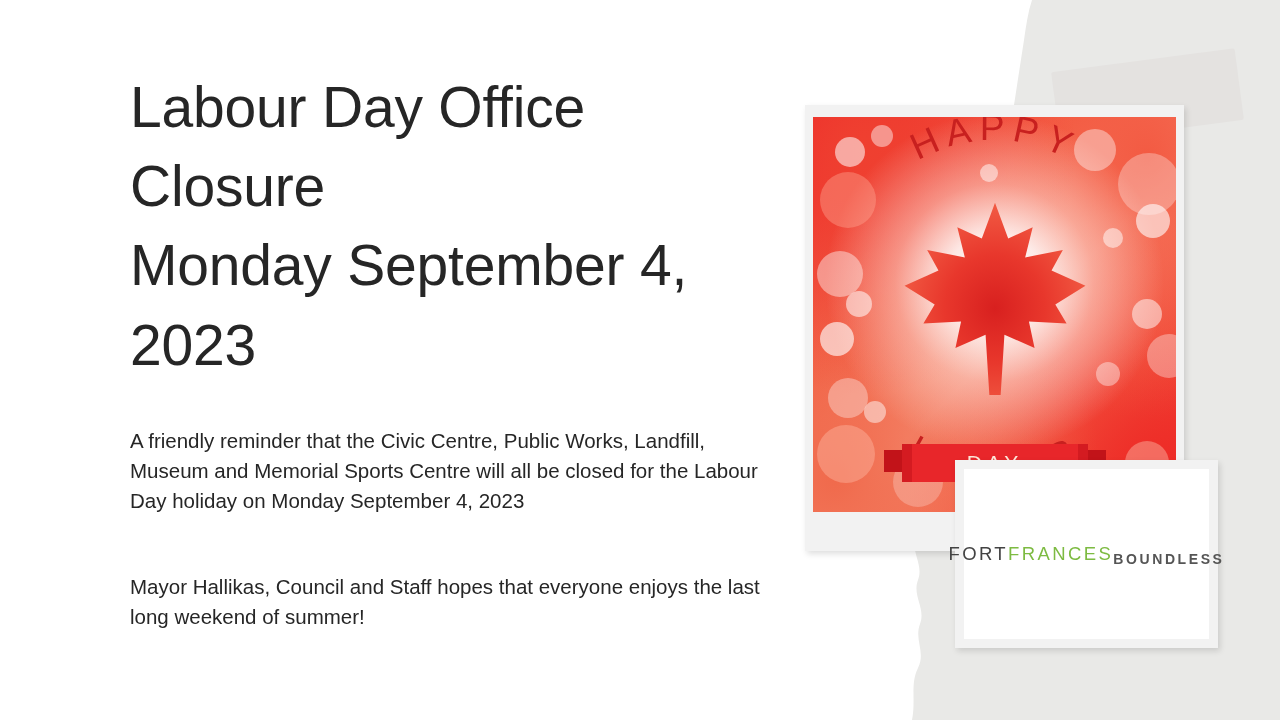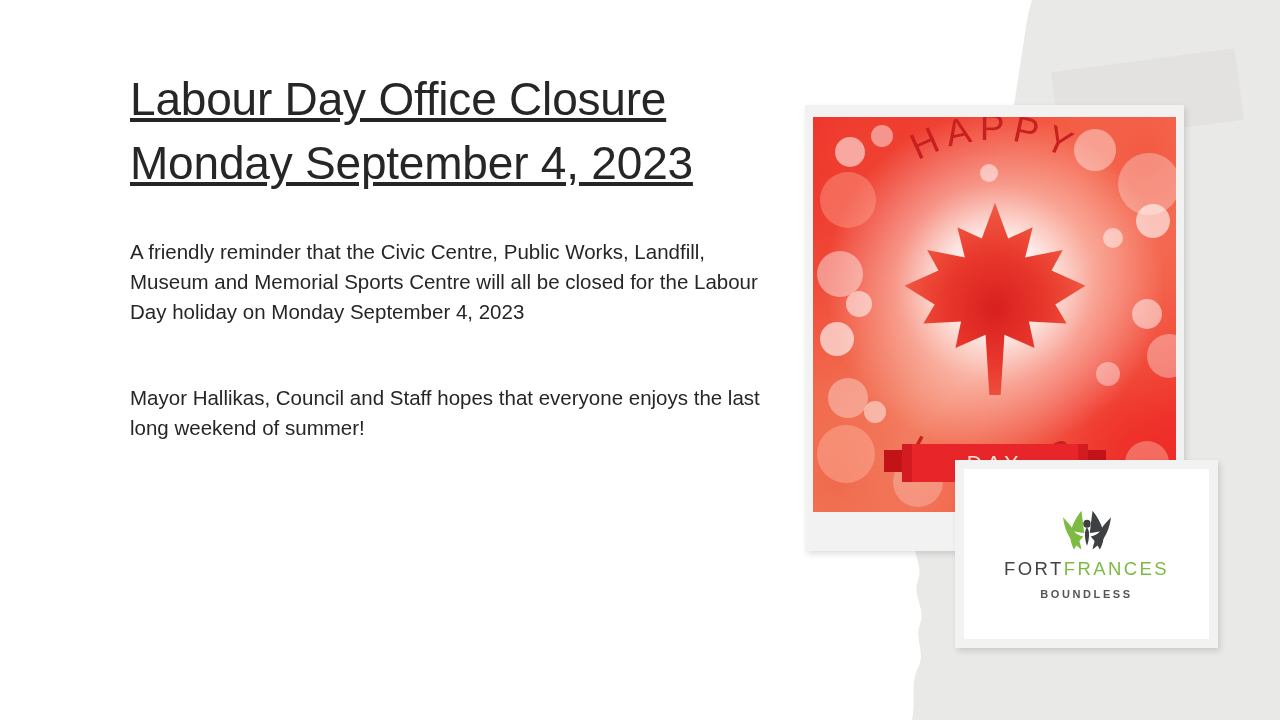--- a/index.html
+++ b/index.html
@@ -39,27 +39,26 @@
   }
 
   
   .text-col {
     position:absolute;
     left:130px; top:68px;
     width:640px;
     z-index:5;
   }
   .slide-title {
-    font-size:46px;
+    font-size:57px;
     line-height:1.39;
     font-weight:400;
     color:#262626;
     letter-spacing:-0.2px;
     white-space:pre-line;
-    text-decoration:underline;
   }
   .body-block {
     margin-top:41px;
     font-size:20.5px;
     line-height:1.47;
     color:#262626;
     white-space:pre-line;
   }
   .body-block.second { margin-top:56px; }
 
@@ -122,37 +121,37 @@
     background:#F2F2F2;
     box-shadow:2px 3px 6px rgba(0,0,0,0.13);
     z-index:8;
   }
   .logo-inner {
     position:absolute;
     left:9px; top:9px;
     width:245px; height:170px;
     background:#ffffff;
     display:flex;
-    flex-direction:column;
+    flex-direction:row;
     align-items:center;
     justify-content:center;
   }
   .logo-mark { width:56px; height:48px; margin-bottom:4px; }
   .logo-mark svg { width:100%; height:100%; display:block; }
   .logo-wordmark {
     font-size:18.5px;
     letter-spacing:2.4px;
     font-weight:400;
     white-space:nowrap;
     line-height:1;
   }
   .wm-fort { color:#434343; }
   .wm-frances { color:#7DBB42; }
   .logo-tagline {
-    font-size:11px;
+    font-size:14px;
     letter-spacing:2.6px;
     color:#555555;
     margin-top:10px;
     font-weight:700;
   }
 </style>
 </head>
 <body>
 
 <div id="slide">

